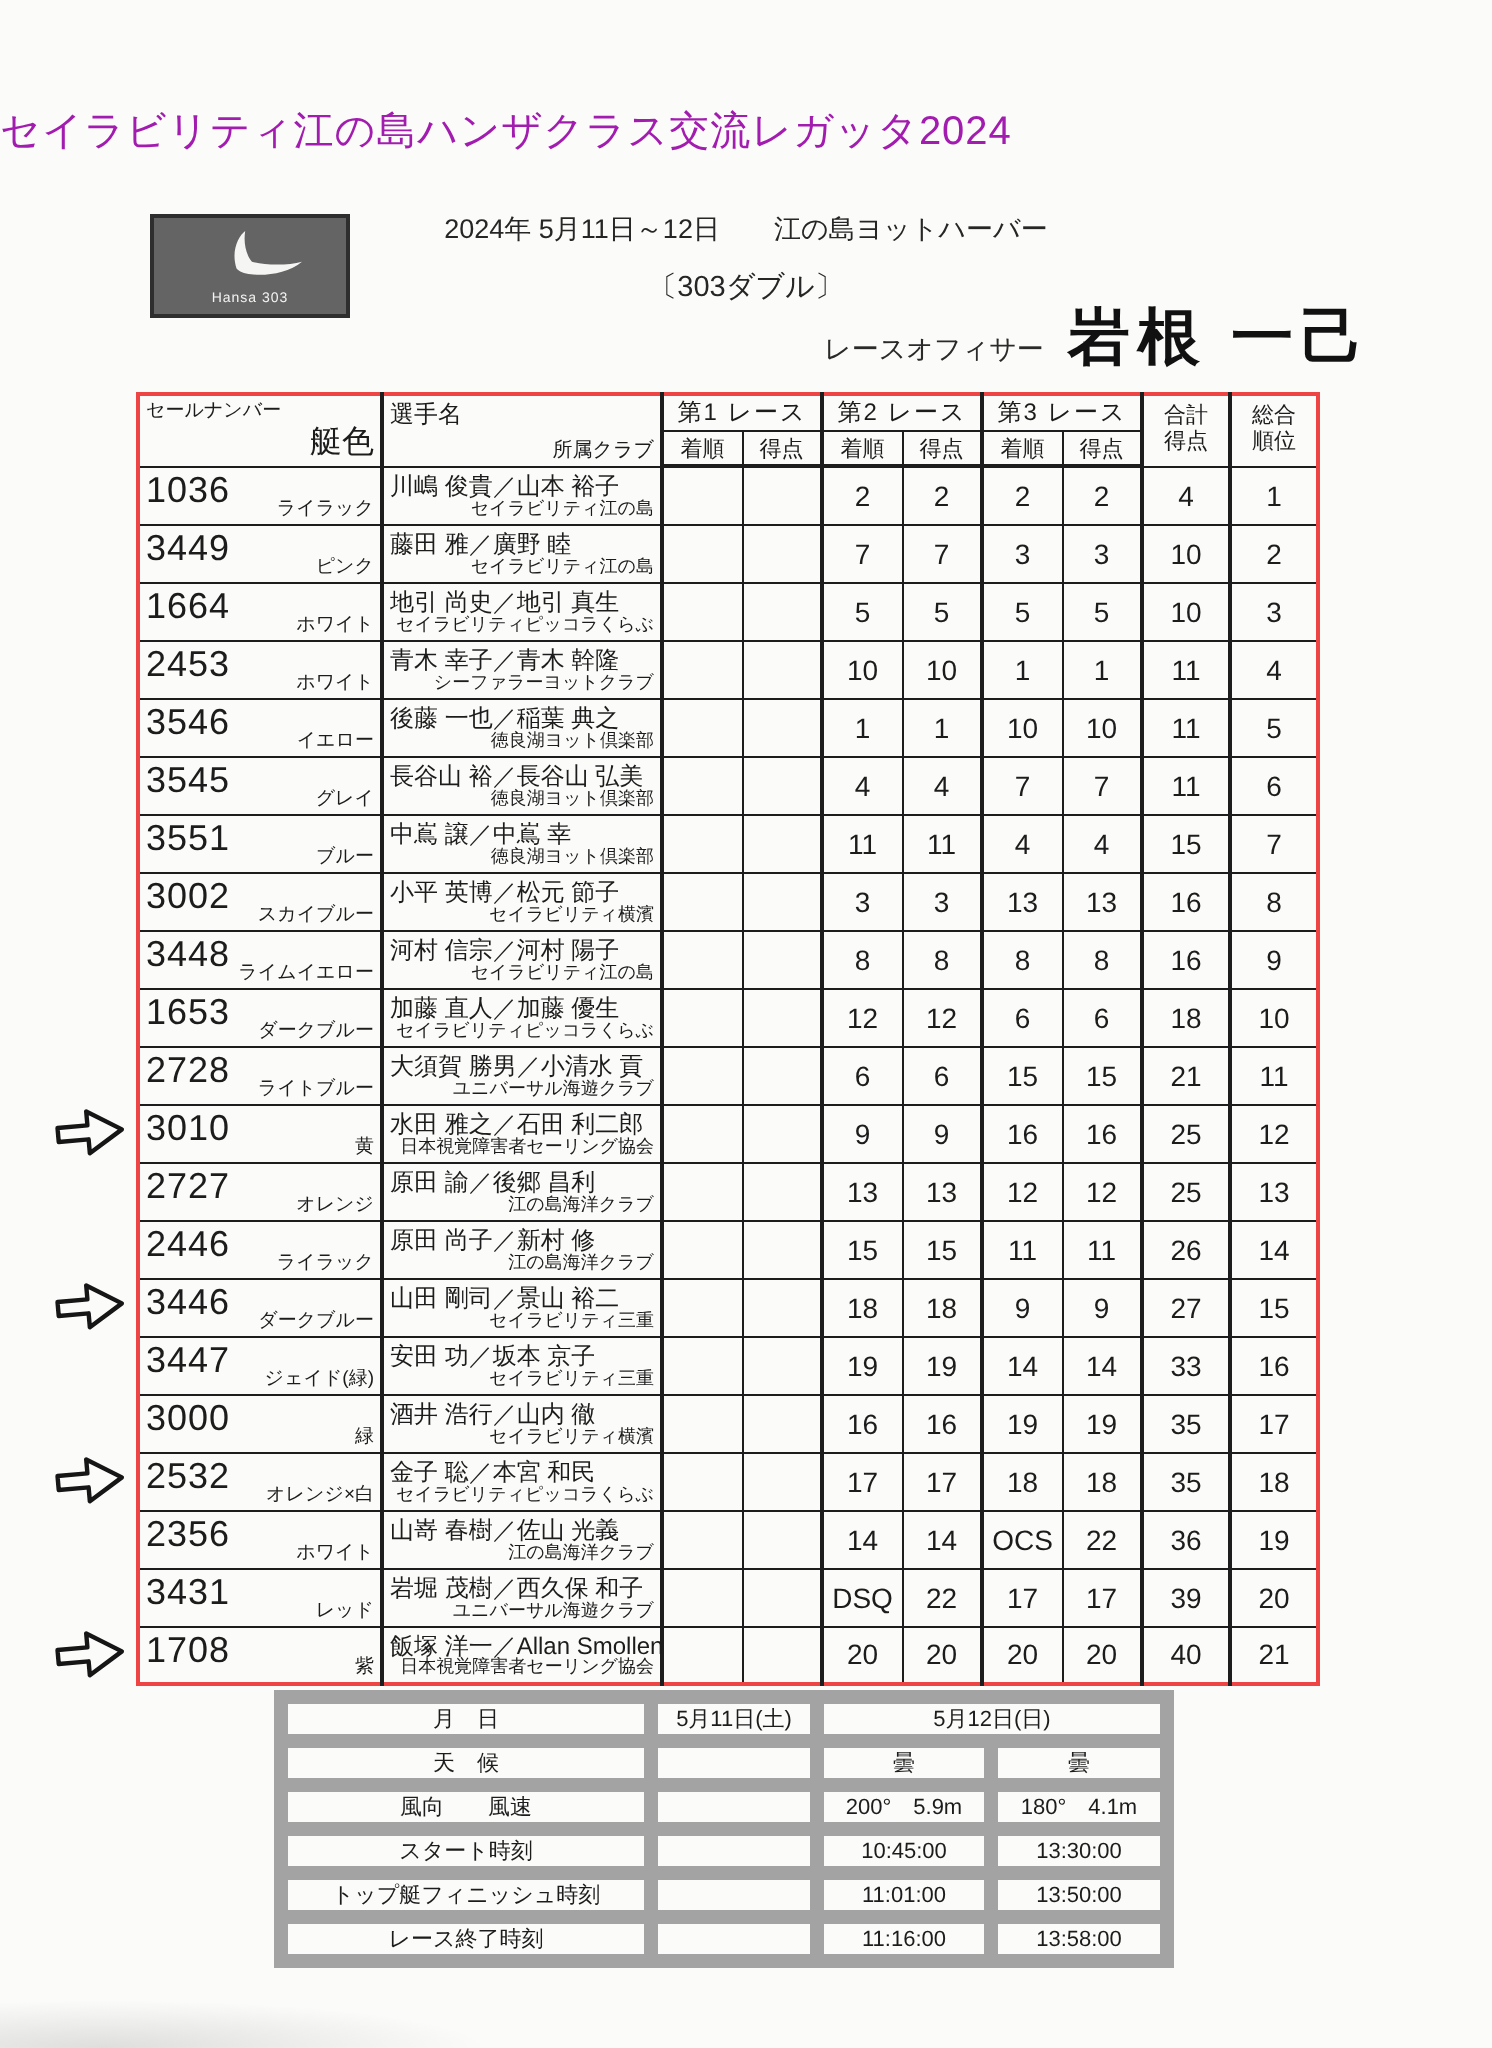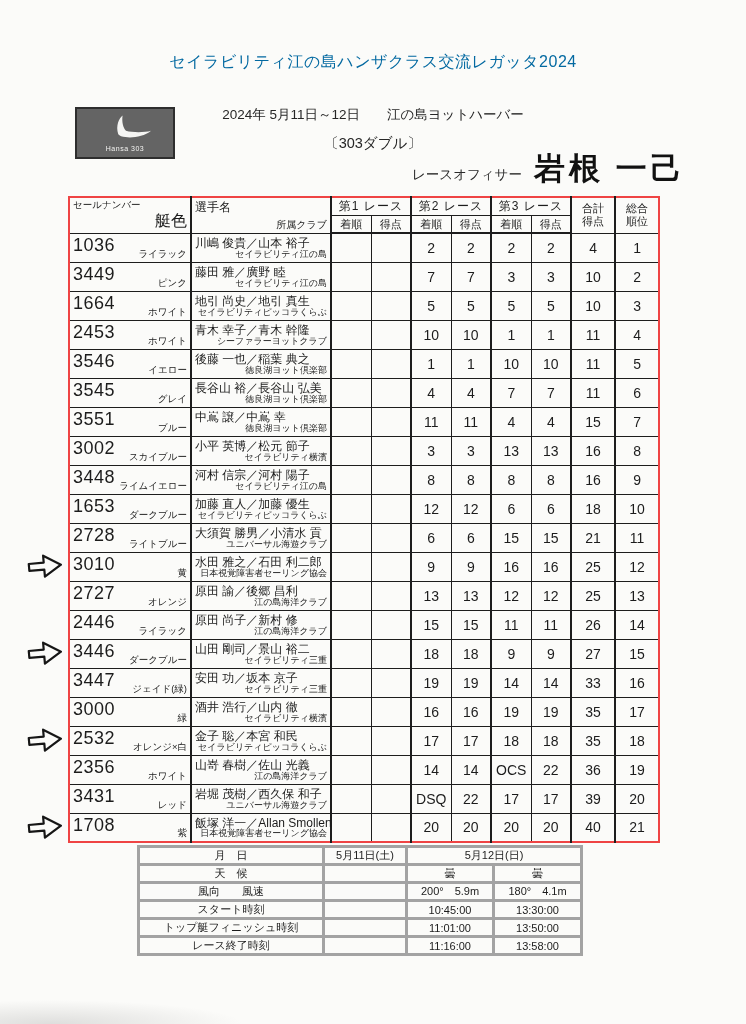--- a/index.html
+++ b/index.html
@@ -6,22 +6,22 @@
   .page{
     position:relative;width:746px;height:1024px;margin:0 auto;
     background:#fbfbf9;overflow:hidden;
     font-family:"Liberation Sans","DejaVu Sans",sans-serif;color:#1c1c1c;
   }
   .page::after{ 
     content:"";position:absolute;left:0;bottom:0;width:260px;height:26px;
     background:radial-gradient(ellipse at 20% 100%, rgba(90,90,90,.18), rgba(0,0,0,0) 65%);
     pointer-events:none;
   }
-  .title{position:absolute;top:52px;left:0;width:100%;text-align:center;
-    font-size:16px;letter-spacing:.5px;color:#0369a1;}
+  .title{position:absolute;top:52px;left:0;width:100%;
+    font-size:20px;letter-spacing:.5px;color:#a21caf;}
   .dateline{position:absolute;top:106px;left:0;width:100%;text-align:center;
     font-size:13.5px;color:#262626;}
   .classline{position:absolute;top:134px;left:0;width:100%;text-align:center;
     font-size:14.5px;color:#262626;}
   .officer{position:absolute;top:148px;left:412px;display:flex;align-items:center;gap:12px;}
   .officer-label{font-size:13.5px;padding-top:12px;color:#2a2a2a;}
   .officer-name{font-size:31px;font-weight:bold;letter-spacing:4px;color:#111;
     font-family:"Liberation Serif","DejaVu Serif",serif;}
   .logo{position:absolute;left:75px;top:107px;width:100px;height:52px;
     background:#646464;border:2px solid #2e2e2e;box-sizing:border-box;
@@ -53,21 +53,21 @@
   td.c2 .br{font-size:9px;}
   td.score{text-align:center;font-size:14px;}
 
   
   #arrow-layer{position:absolute;left:0;top:0;width:746px;height:1024px;pointer-events:none;}
   .marker-arrow{position:absolute;left:26px;width:40px;height:28px;}
 
   
   table.cond{position:absolute;left:137px;top:845px;width:443px;
     border-collapse:collapse;table-layout:fixed;border:2px solid #141414;}
-  table.cond td{border:3px solid #a3a3a3;height:16px;font-size:11px;
+  table.cond td{border:7px solid #a3a3a3;height:16px;font-size:11px;
     text-align:center;padding:0 2px;box-sizing:border-box;white-space:nowrap;}
 </style>
 </head>
 <body>
 
 <div class="page">
 
   <div class="title">セイラビリティ江の島ハンザクラス交流レガッタ2024</div>
 
   <div class="logo">

